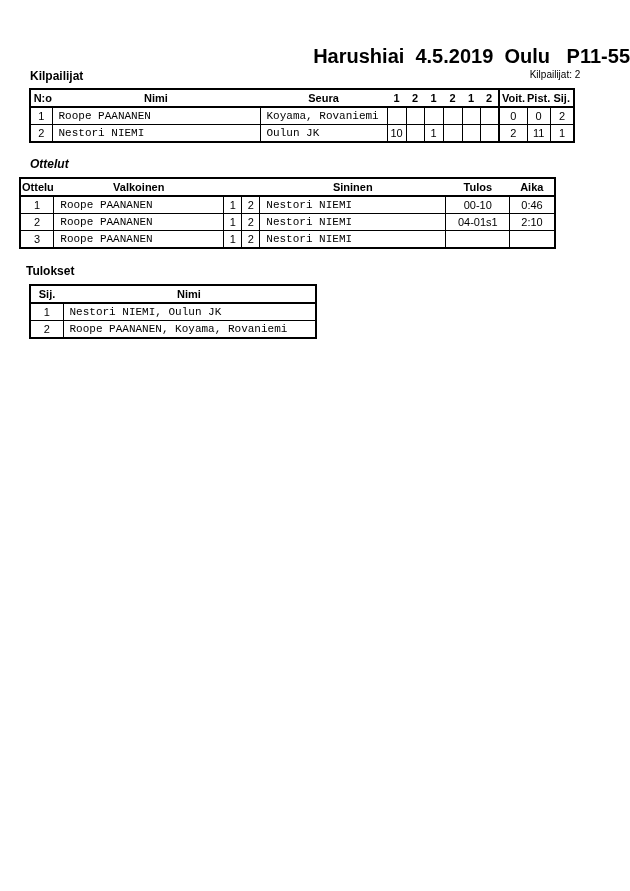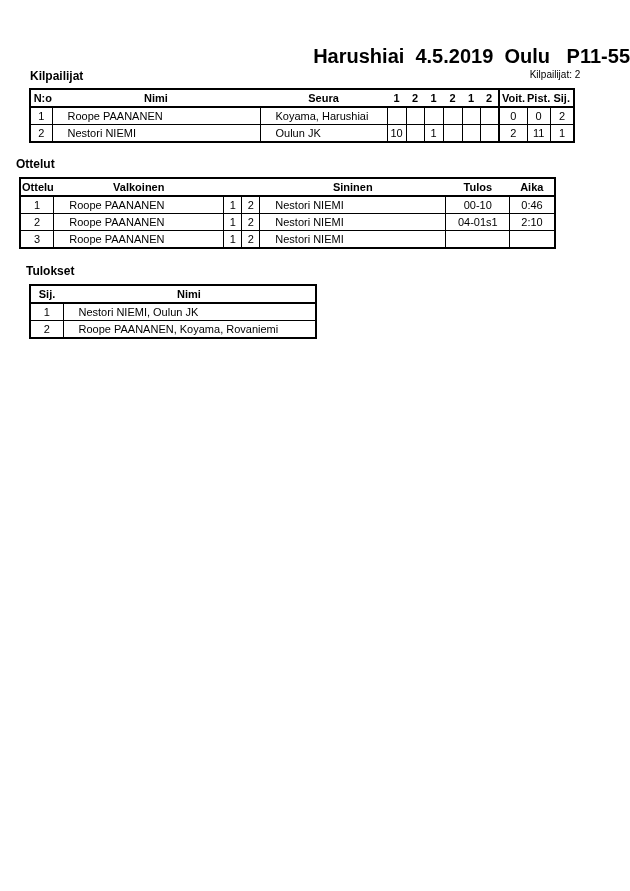--- a/index.html
+++ b/index.html
@@ -48,21 +48,21 @@
     vertical-align: middle;
     white-space: nowrap;
     overflow: visible;
   }
   .tbl thead th {
     border-left: none;
     border-right: none;
     border-bottom: 2px solid #000;
     font-weight: bold;
   }
-  .tbl .ta-l { text-align: left; padding-left: 15px; }
+  .tbl .ta-l { text-align: left; padding-left: 6px; font-family: Liberation Mono, monospace; }
   .tbl thead th.ta-edge { text-align: right; padding-left: 1px; }
   .sep-left { border-left: 2px solid #000 !important; }
 </style>
 </head>
 <body>
 
 <div class="abs doc-title">Harushiai  4.5.2019  Oulu   P11-55</div>
 <div class="abs section-heading" style="top:69px; left:30px; width:469px;">Kilpailijat</div>
 <div class="abs count-label">Kilpailijat: 2</div>
 
@@ -94,21 +94,21 @@
       <th>2</th>
       <th class="sep-left">Voit.</th>
       <th>Pist.</th>
       <th>Sij.</th>
     </tr>
   </thead>
   <tbody>
     <tr>
       <td>1</td>
       <td class="ta-l">Roope PAANANEN</td>
-      <td class="ta-l">Koyama, Harushiai</td>
+      <td class="ta-l">Koyama, Rovaniemi</td>
       <td></td>
       <td></td>
       <td></td>
       <td></td>
       <td></td>
       <td></td>
       <td class="sep-left">0</td>
       <td>0</td>
       <td>2</td>
     </tr>
@@ -122,21 +122,21 @@
       <td></td>
       <td></td>
       <td></td>
       <td class="sep-left">2</td>
       <td>11</td>
       <td>1</td>
     </tr>
   </tbody>
 </table>
 
-<div class="abs section-heading" style="top:157px; left:16px; width:529px;">Ottelut</div>
+<div class="abs section-heading" style="top:157px; left:30px; width:529px;font-style:italic;">Ottelut</div>
 
 <table class="tbl" style="left:19px; top:177px;">
   <colgroup>
     <col style="width:28px">
       <col style="width:170px">
       <col style="width:18px">
       <col style="width:18px">
     <col style="width:186px">
       <col style="width:64px">
       <col style="width:45px">

